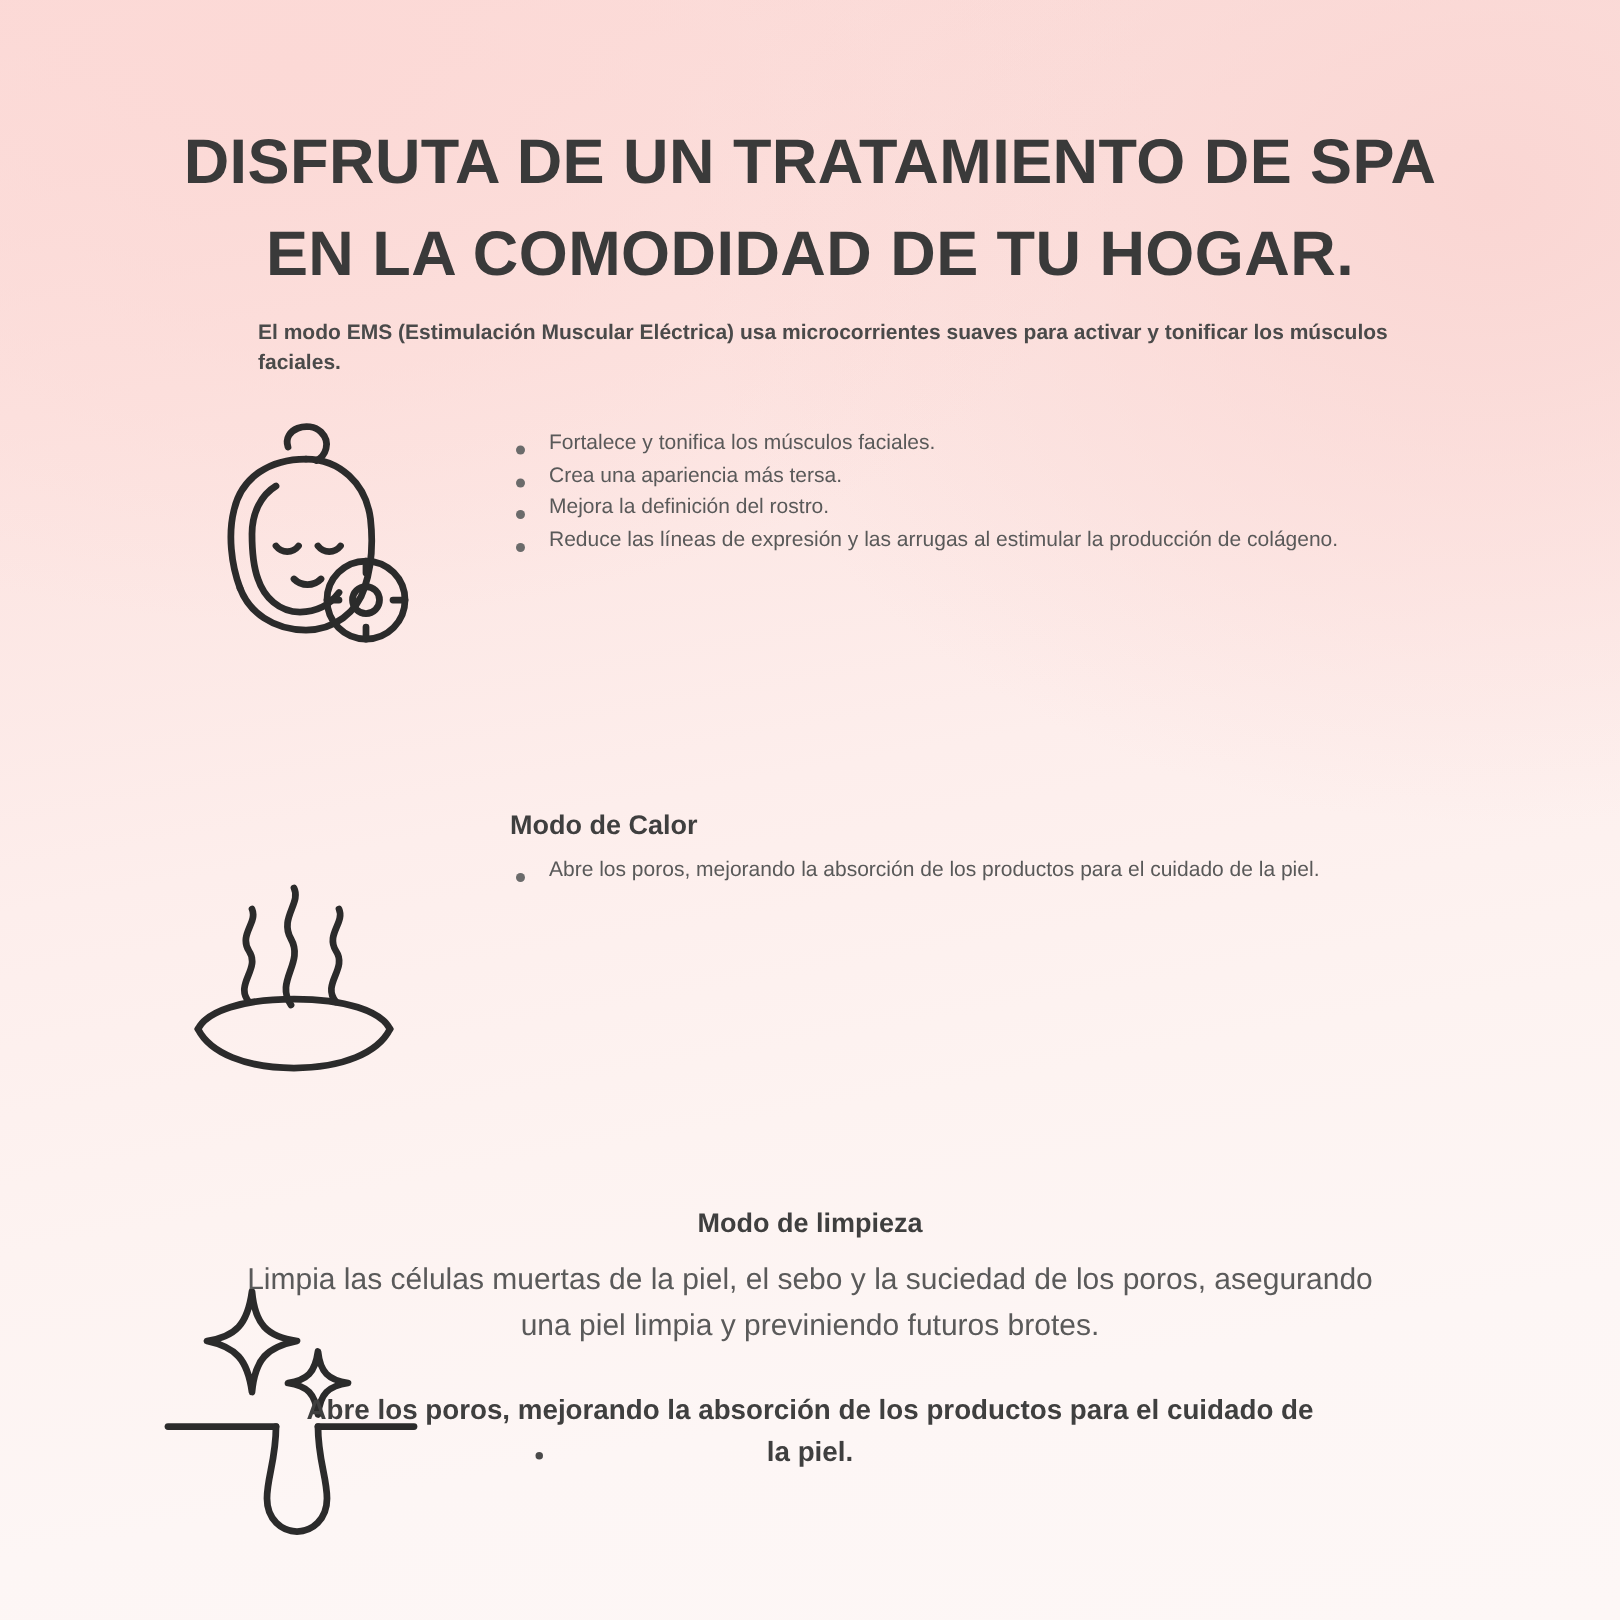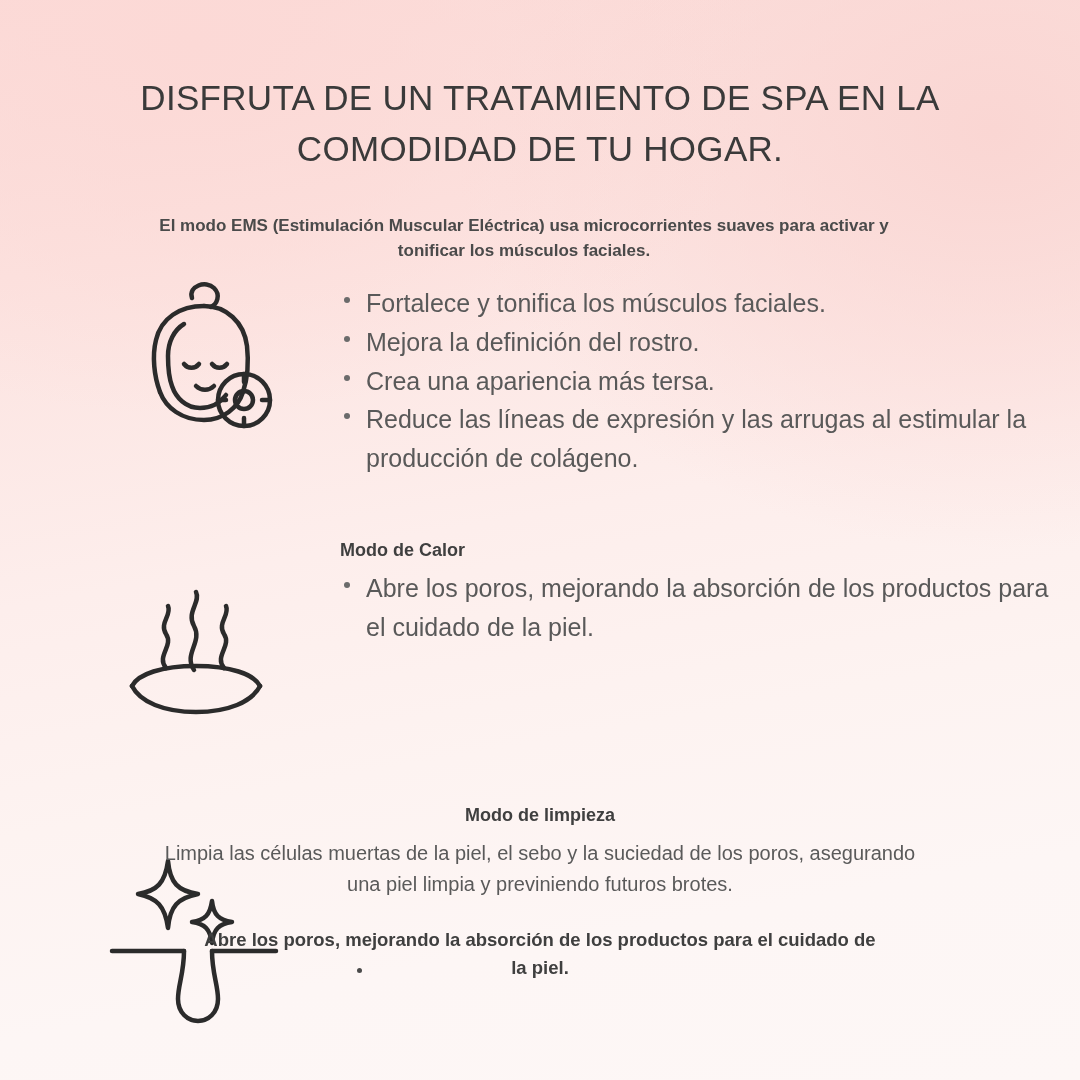--- a/index.html
+++ b/index.html
@@ -23,35 +23,34 @@
       linear-gradient(170deg, #fbdbd8 0%, #fce3e0 22%, #fdeeec 48%, #fdf3f1 66%, #fdf6f5 82%, #fdf7f6 100%);
     box-sizing: border-box;
   }
 
   .headline {
     position: absolute;
     top: 50px;
     left: 88px;
     width: 904px;
     text-align: center;
-    font-size: 35px;
+    font-size: 42px;
     line-height: 1.45;
-    font-weight: normal;
+    font-weight: bold;
     letter-spacing: 0.3px;
     color: #3a3a3a;
     text-transform: uppercase;
   }
 
   .lead {
     position: absolute;
     top: 197px;
-    left: 144px;
+    left: 172px;
     width: 760px;
-    text-align: center;
-    font-size: 17px;
+    font-size: 14px;
     line-height: 1.45;
     font-weight: bold;
     color: #4a4a4a;
   }
 
   
   .section {
     position: absolute;
   }
   .sec-ems   { top: 262px; left: 0; width: 1080px; }
@@ -82,21 +81,21 @@
   .sec-title.centered { text-align: center; width: 660px; }
 
   ul.bullets {
     list-style: none;
     margin: 0;
     padding: 0;
   }
   ul.bullets li {
     position: relative;
     padding-left: 26px;
-    font-size: 25px;
+    font-size: 14px;
     line-height: 1.55;
     color: #595959;
   }
   ul.bullets li::before {
     content: "";
     position: absolute;
     left: 4px;
     top: 13px;
     width: 6px;
     height: 6px;
@@ -158,22 +157,22 @@
         <path d="M88 124 c5 5 13 5 18 0"></path>
 
         <circle cx="136" cy="138" r="26"></circle>
         <circle cx="136" cy="138" r="9"></circle>
         <path d="M136 112 v8 M136 156 v8 M110 138 h8 M154 138 h8"></path>
       </svg>
     </div>
     <div class="sec-body" style="top:22px;">
       <ul class="bullets">
         <li>Fortalece y tonifica los músculos faciales.</li>
+        <li>Crea una apariencia más tersa.</li>
         <li>Mejora la definición del rostro.</li>
-        <li>Crea una apariencia más tersa.</li>
         <li>Reduce las líneas de expresión y las arrugas al estimular la producción de colágeno.</li>
       </ul>
     </div>
   </div>
 
   <div class="section sec-calor">
     <div class="icon-box" style="top:20px;">
       <svg width="190" height="190" viewBox="0 0 190 190" fill="none" stroke="#2b2b2b" stroke-width="4.5" stroke-linecap="round" stroke-linejoin="round">
 
         <path d="M58 108 c-10 -12 8 -22 0 -34 c-7 -11 6 -19 2 -28"></path>

